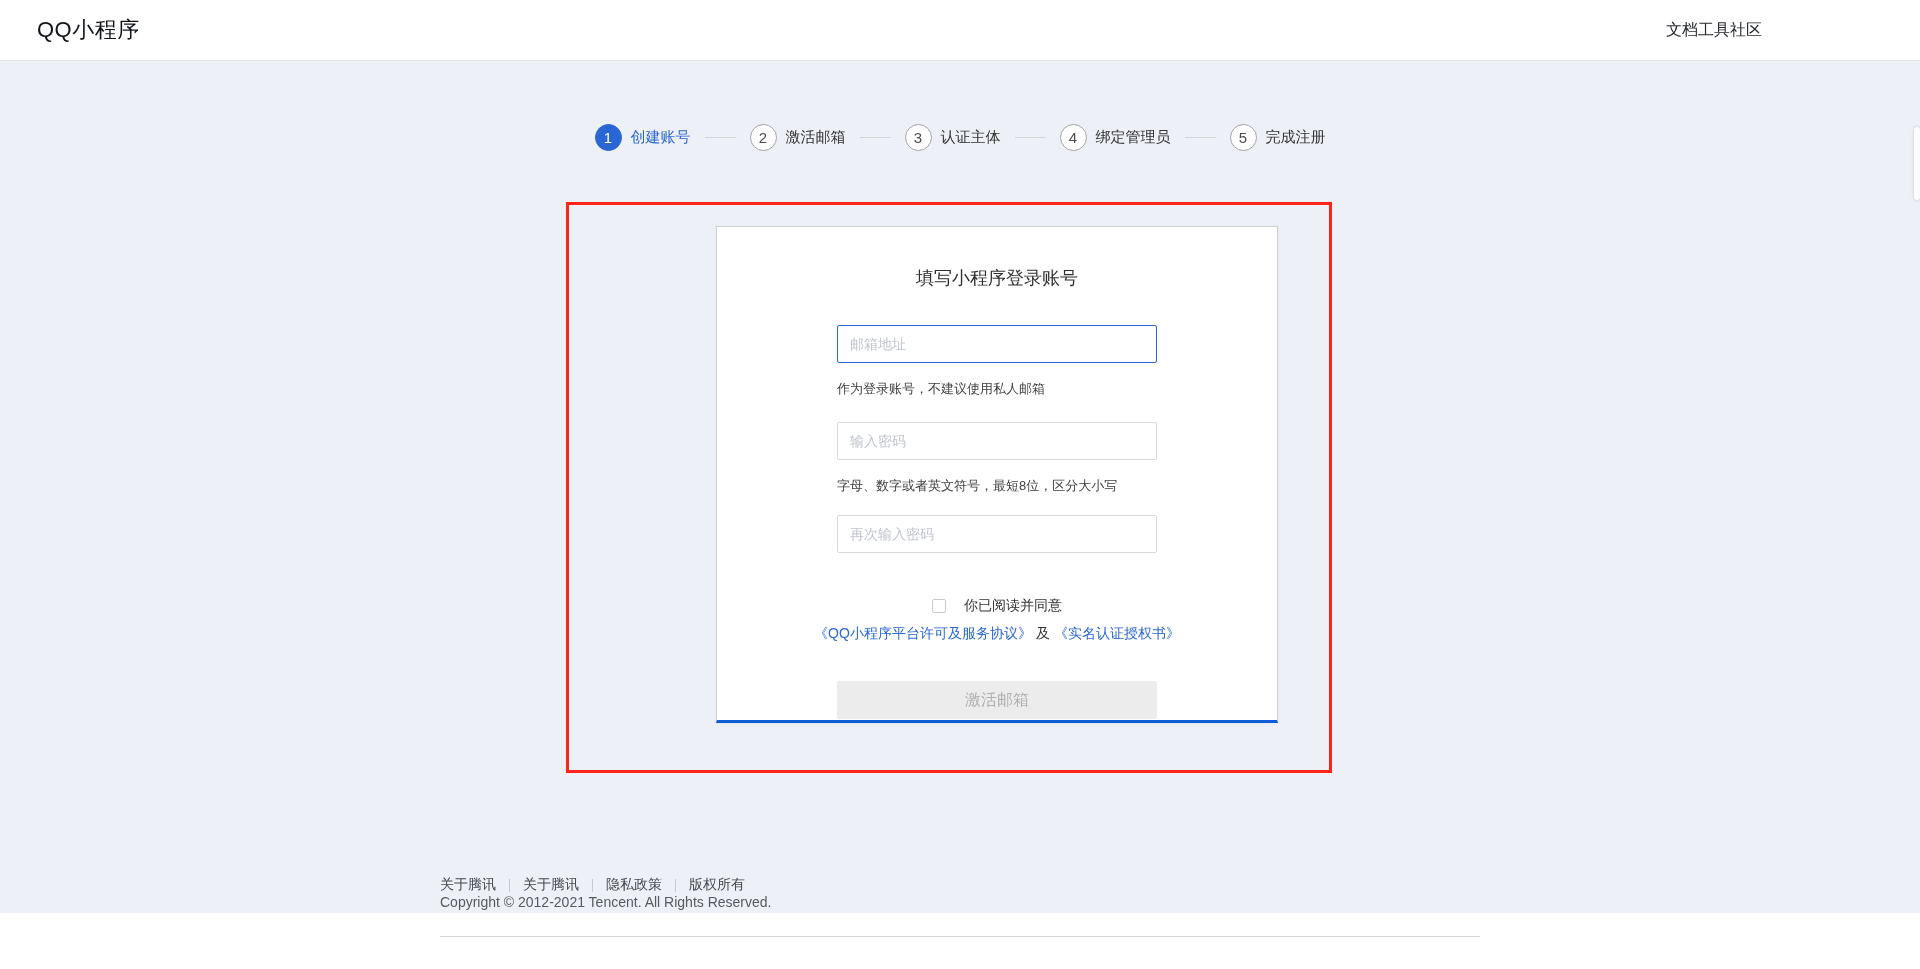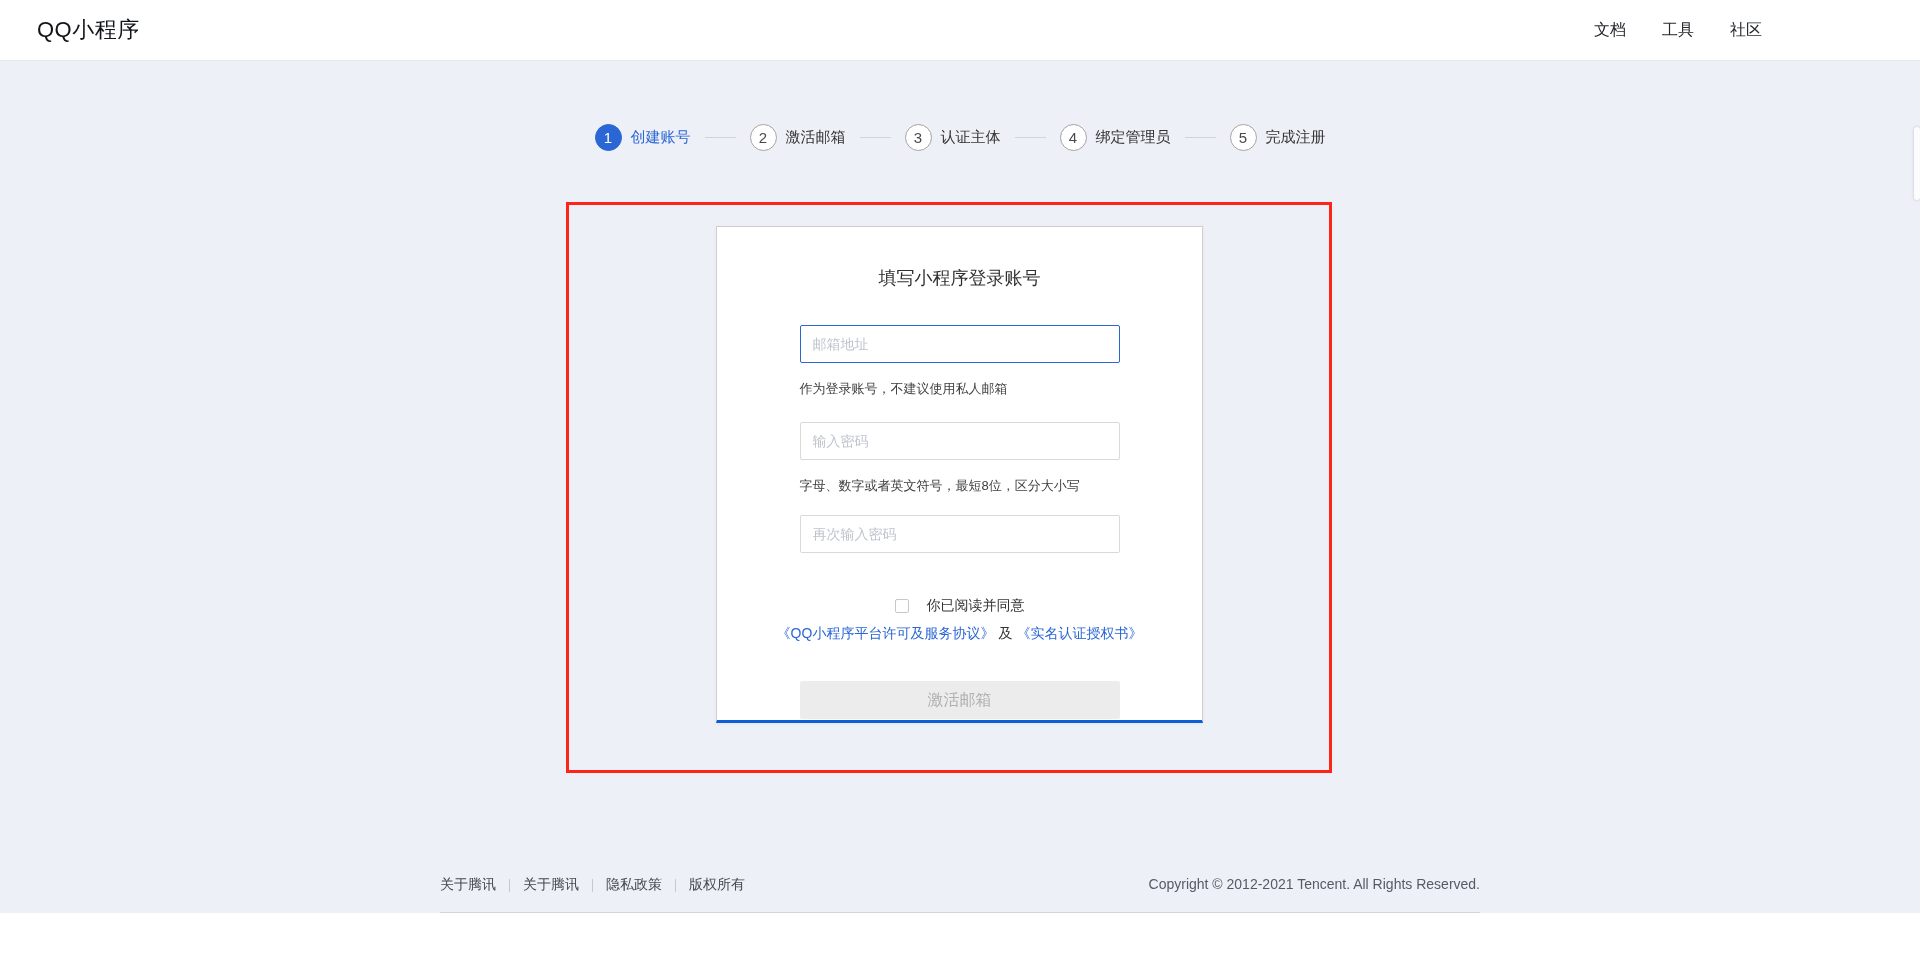--- a/index.html
+++ b/index.html
@@ -13,21 +13,21 @@
   
   .header {
     position: absolute; top: 0; left: 0; width: 1920px; height: 61px;
     background: #ffffff; border-bottom: 1px solid #e7e7e7;
     display: flex; align-items: center; z-index: 5;
   }
   .logo {
     margin-left: 37px; font-size: 22px; font-weight: 500; color: #111418;
     letter-spacing: 0.5px; cursor: pointer;
   }
-  .nav { position: absolute; right: 158px; display: flex; gap: 36px; }
+  .nav { position: absolute; right: 158px; display: flex; }
   .nav-link { font-size: 16px; color: #24272c; cursor: pointer; }
 
   
   .page-bg {
     position: absolute; top: 61px; left: 0; width: 1920px; height: 852px;
     background: #eef0f7;
   }
 
   
   .stepper {
@@ -47,21 +47,21 @@
   .step-connector { width: 31px; height: 1px; background: #d4d4d4; margin: 0 14px; flex: none; }
 
   
   .annotation-rect {
     position: absolute; left: 566px; top: 202px; width: 766px; height: 571px;
     border: 3px solid #fe2418; z-index: 3; pointer-events: none;
   }
 
   
   .card {
-    position: absolute; left: 716px; top: 226px; width: 487px; height: 497px;
+    position: absolute; left: 716px; top: 226px; width: 562px; height: 497px;
     background: #ffffff; border: 1px solid #cfcfcf;
     border-bottom: 3px solid #0d5cd8;
     box-shadow: 0 1px 4px rgba(120,130,150,0.08);
     z-index: 2;
   }
   .card-title { margin-top: 39px; text-align: center; font-size: 18px; font-weight: 400; color: #2f2f2f; }
   .form-col { width: 320px; margin: 0 auto; }
   .text-input {
     width: 320px; height: 38px; border: 1px solid #d9d9d9; border-radius: 2px;
     padding: 0 12px; font-size: 14px; color: #6d28d9; background: #fff; outline: none;
@@ -88,21 +88,21 @@
   .submit-btn {
     display: block; margin: 38px auto 0; width: 320px; height: 38px;
     background: #ececec; color: #b0b0b0; font-size: 16px; border: none;
     border-radius: 2px; font-family: inherit; cursor: not-allowed;
   }
 
   
   .footer {
     position: absolute; top: 876px; left: calc(50% - 520px); width: 1040px;
     display: flex; justify-content: space-between; align-items: flex-start;
-    padding-bottom: 18px; border-bottom: 1px solid #d4d4d4;
+    padding-bottom: 26px; border-bottom: 1px solid #d4d4d4; flex-direction: column;
   }
   .footer-links { display: flex; align-items: center; }
   .footer-link { font-size: 14px; color: #45484f; cursor: pointer; }
   .footer-sep { width: 1px; height: 13px; background: #c9c9c9; margin: 0 13px; }
   .copyright { font-size: 14px; color: #555b63; }
 
   
   .scrollbar-thumb {
     position: absolute; right: 0; top: 127px; width: 6px; height: 73px;
     background: #fcfcfe; border-radius: 3px; box-shadow: 0 0 3px rgba(100,110,130,0.35);

